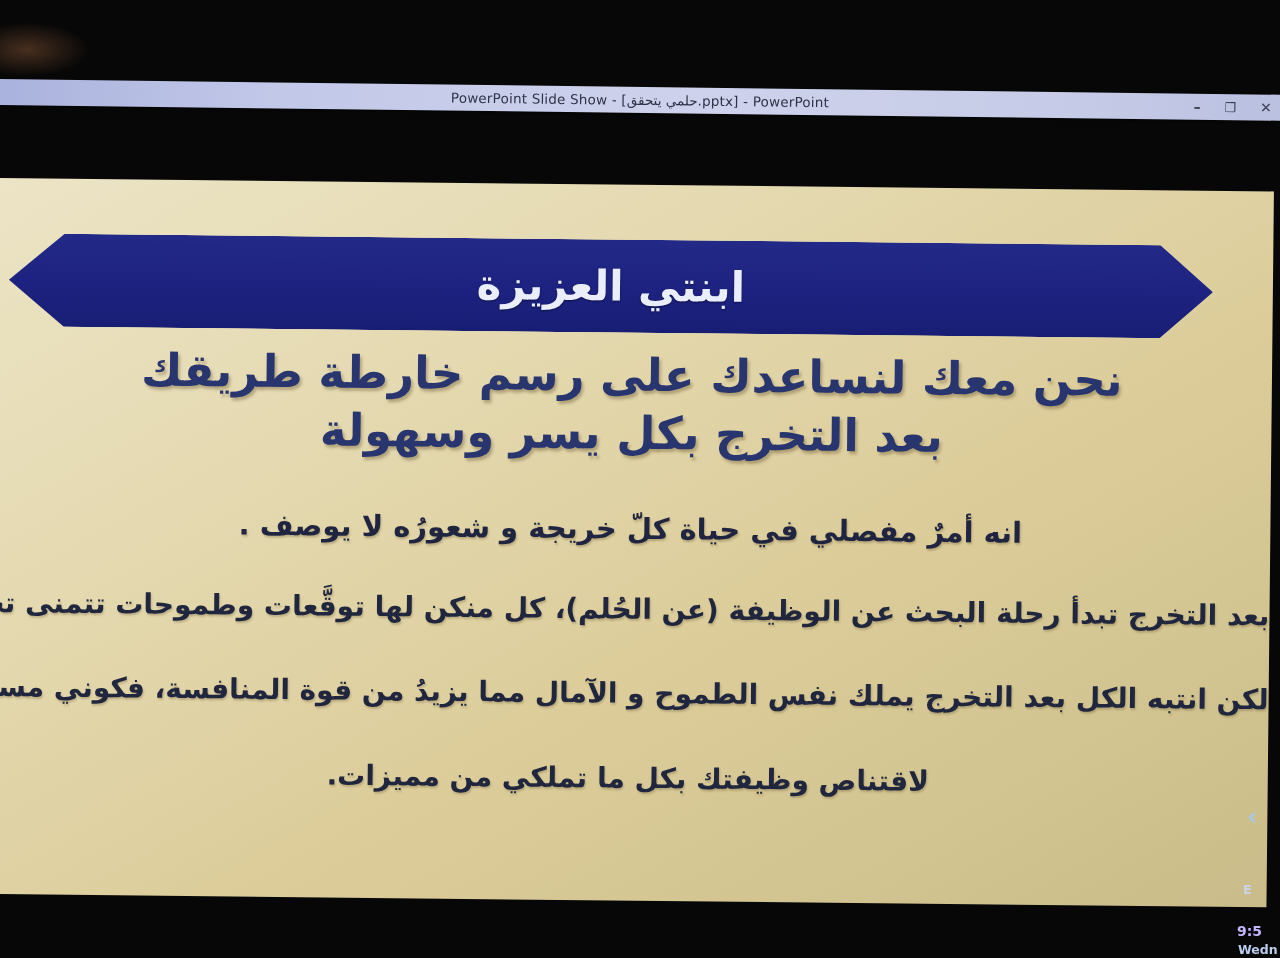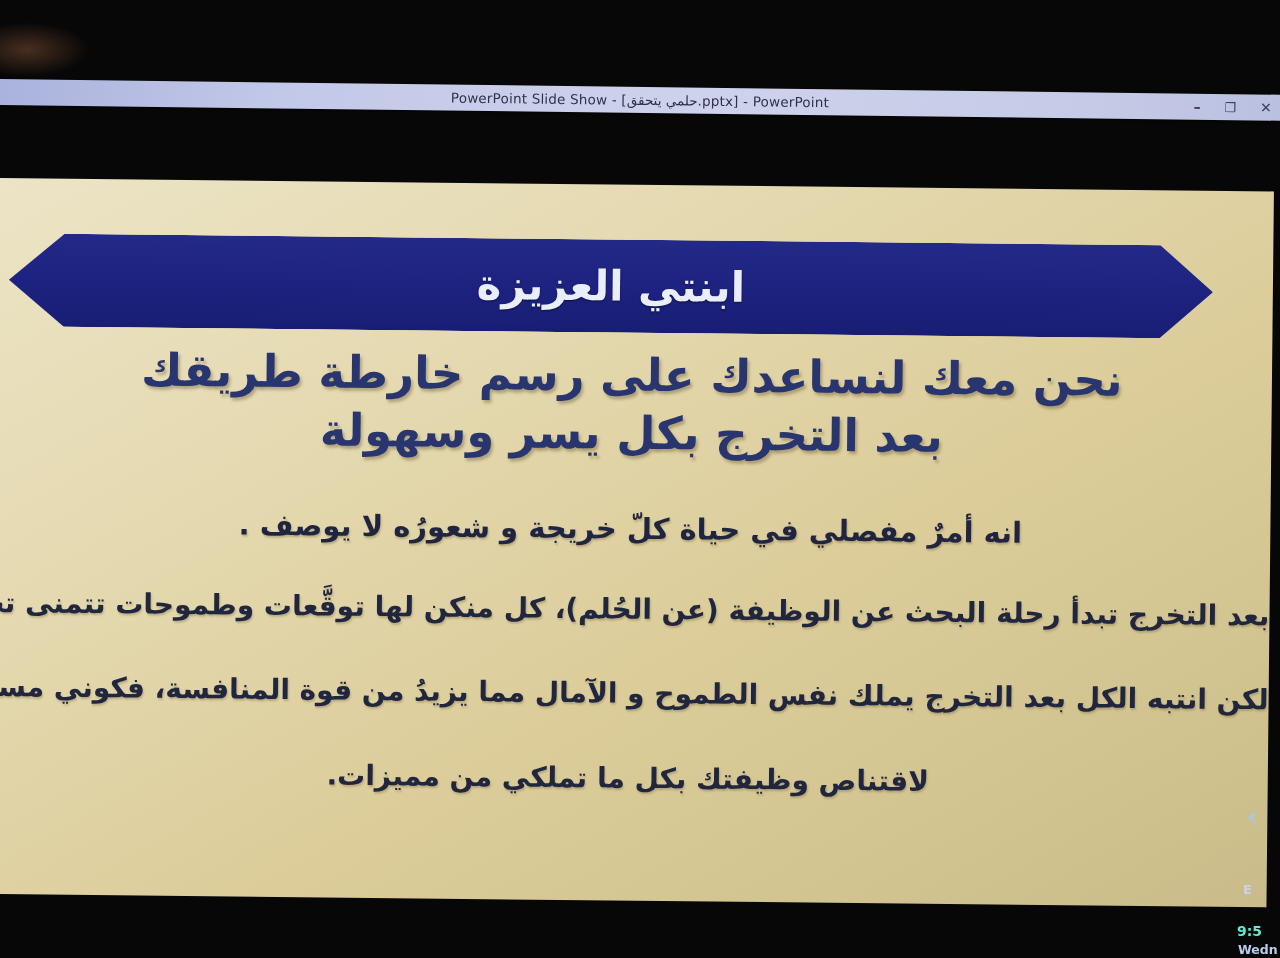--- a/index.html
+++ b/index.html
@@ -77,21 +77,21 @@
     position:absolute;left:1247px;top:804px;
     color:#a9c8e8;font-size:25px;font-weight:bold;line-height:1;
     cursor:default;
   }
   .tray-indicator{
     position:absolute;left:1243px;top:882px;
     color:#c9d4ea;font-size:13px;font-weight:bold;
   }
   .tray-time{
     position:absolute;left:1237px;top:923px;
-    color:#5eead4;font-size:14px;font-weight:bold;white-space:nowrap;
+    color:#c4b5fd;font-size:14px;font-weight:bold;white-space:nowrap;
   }
   .tray-date{
     position:absolute;left:1238px;top:942px;
     color:#b9cdee;font-size:12.5px;font-weight:bold;white-space:nowrap;
   }
 </style>
 </head>
 <body>
 
 <div class="photo-blotch"></div>

